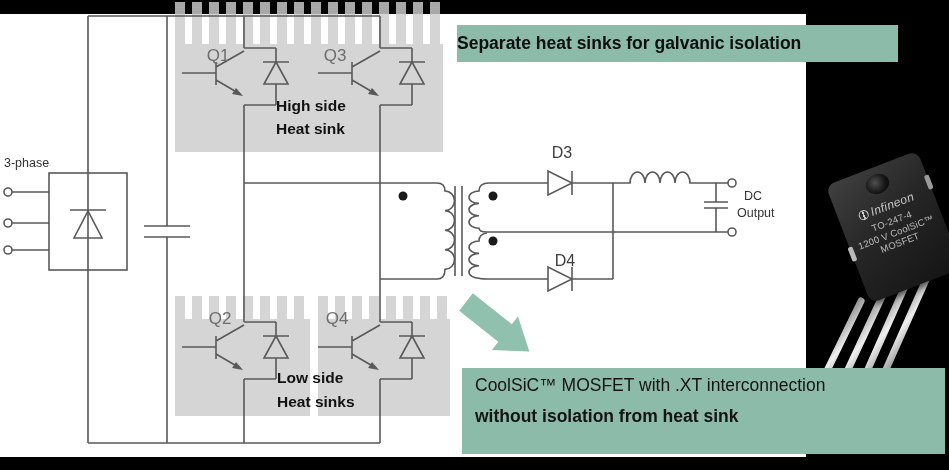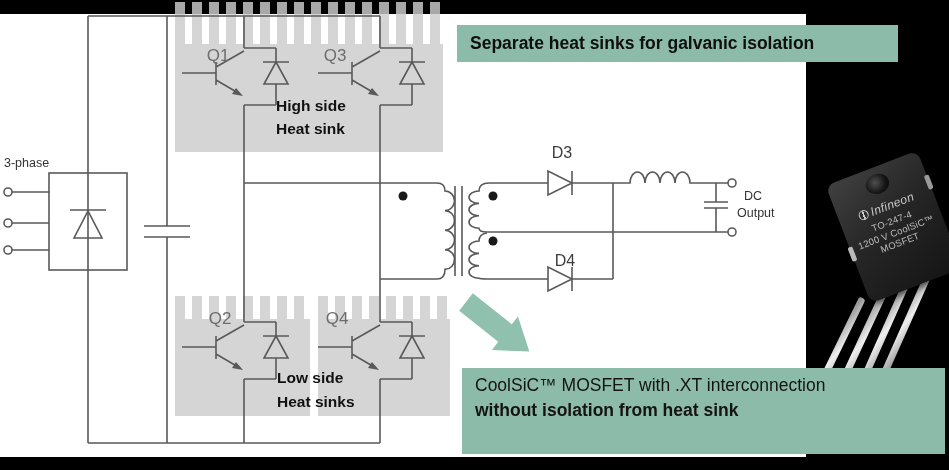--- a/index.html
+++ b/index.html
@@ -24,24 +24,24 @@
   svg.circuit .wire { stroke:#595959; stroke-width:1.6; fill:none; }
   svg.circuit .fillpart { fill:#595959; stroke:none; }
   svg.circuit .dot { fill:#1a1a1a; stroke:none; }
   svg.circuit .term { fill:#ffffff; stroke:#595959; stroke-width:1.6; }
   text.lbl-q { fill:#6e6e6e; font-size:17px; text-anchor:middle; }
   text.lbl-d { fill:#3c3c3c; font-size:16px; text-anchor:middle; }
   text.lbl-bold { fill:#111; font-size:15.5px; font-weight:bold; }
   text.lbl-small { fill:#333; font-size:12.5px; }
 
   .banner { position:absolute; left:457px; top:25px; width:441px; height:37px; line-height:37px;
-            padding-left:13px; font-size:17.5px; font-weight:bold; color:#0f0f0f; z-index:6; }
+            font-size:17.5px; font-weight:bold; color:#0f0f0f; z-index:6; }
   .callout { position:absolute; left:462px; top:368px; width:483px; height:86px;
              padding:5px 0 16px 13px; font-size:17.5px; line-height:25px; color:#141414; z-index:6; }
-  .callout .b { font-weight:bold; margin-top:0; }
+  .callout .b { font-weight:bold; margin-top:6px; }
 
   
   .pkg { position:absolute; left:783px; top:148px; width:166px; height:290px; z-index:4; }
   .pkg-leg { position:absolute; width:7px; border-radius:3px; transform-origin:50% 0;
              background:linear-gradient(105deg,#8a8a8a,#efefef 50%,#979797); z-index:1; }
   .pkg-leg1 { left:76px;  top:150px; height:132px; transform:rotate(26deg); }
   .pkg-leg2 { left:100px; top:139px; height:134px; transform:rotate(25deg); }
   .pkg-leg3 { left:123px; top:128px; height:128px; transform:rotate(24deg); }
   .pkg-leg4 { left:146px; top:117px; height:118px; transform:rotate(24deg); }
   .pkg-body { position:absolute; left:62px; top:16px; width:98px; height:126px; border-radius:9px;

